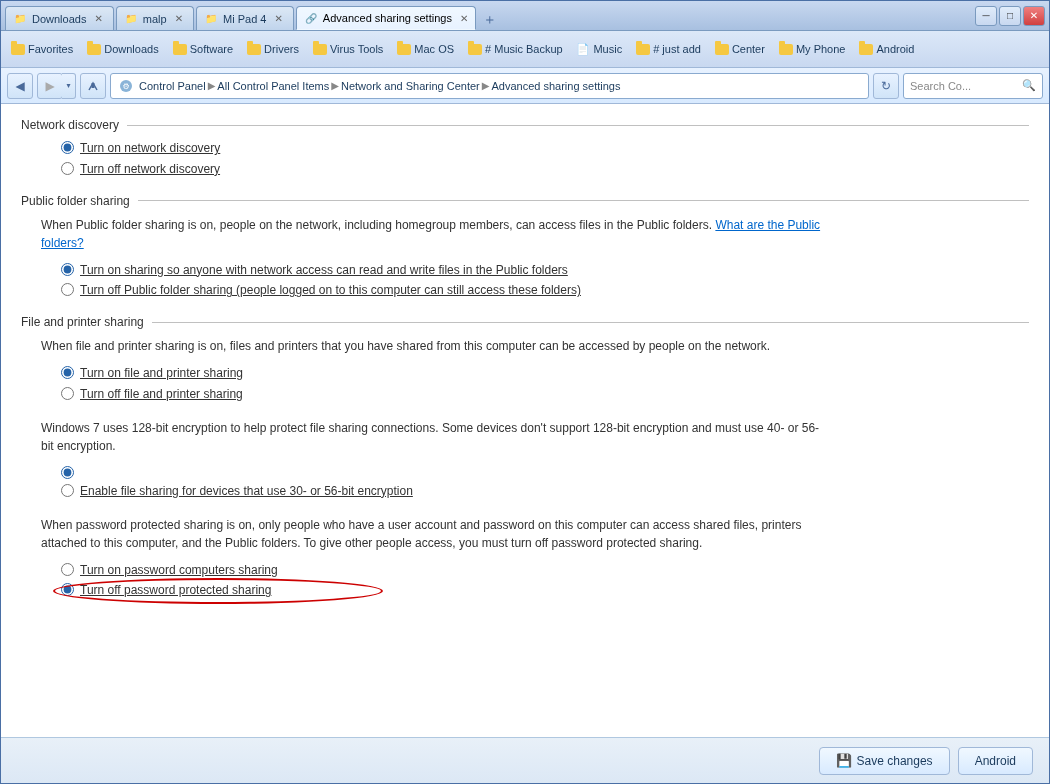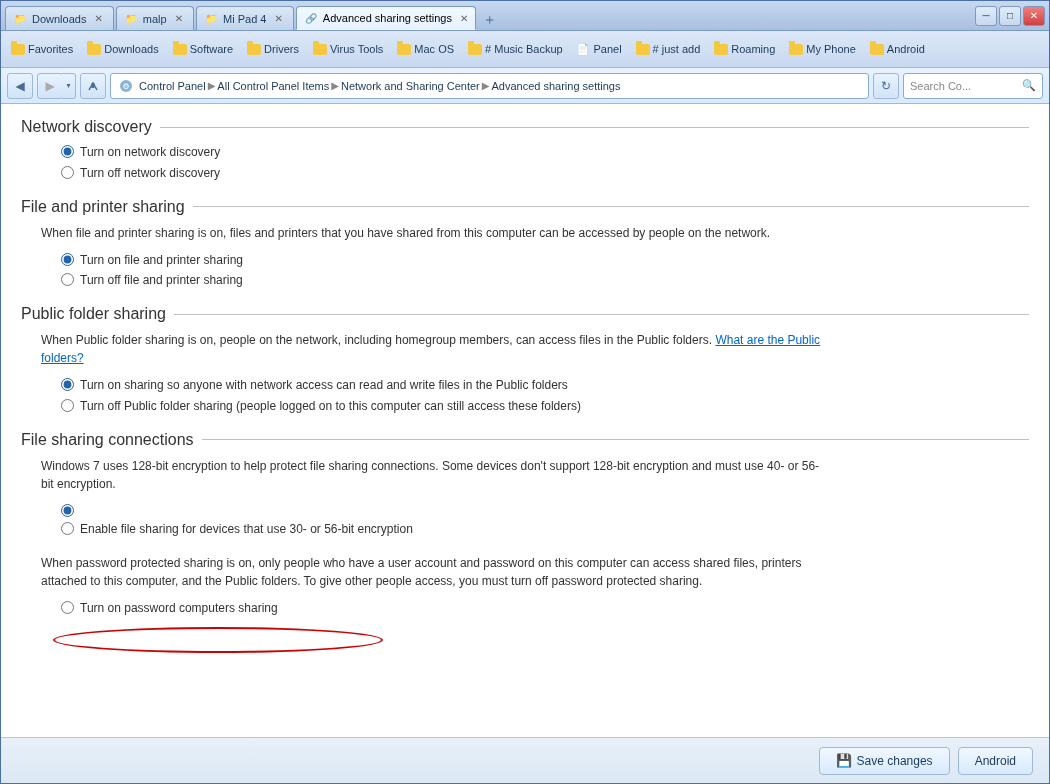--- a/index.html
+++ b/index.html
@@ -275,21 +275,21 @@
       margin-bottom: 16px;
     }
 
     .section-header {
       display: flex;
       align-items: center;
       margin-bottom: 8px;
       margin-top: 4px;
     }
     .section-title {
-      font-size: 16px;
+      font-size: 12px;
       color: #333;
       white-space: nowrap;
       margin-right: 8px;
     }
     .section-line {
       flex: 1;
       height: 1px;
       background: #c0c0c0;
     }
 
@@ -313,20 +313,21 @@
       margin-bottom: 4px;
     }
     .radio-item {
       display: flex;
       align-items: flex-start;
       margin-bottom: 4px;
       font-size: 12px;
       color: #333;
       gap: 6px;
       cursor: pointer;
+      text-decoration: underline;
     }
     .radio-item input[type="radio"] {
       margin-top: 1px;
       flex-shrink: 0;
       accent-color: #2563a8;
     }
     .radio-label { line-height: 1.4; }
 
     
     .bottom-bar {
@@ -420,29 +421,29 @@
     <div class="bookmark-item">
       <span class="bookmark-folder-icon"></span>
       <span>Mac OS</span>
     </div>
     <div class="bookmark-item">
       <span class="bookmark-folder-icon"></span>
       <span># Music Backup</span>
     </div>
     <div class="bookmark-item">
       <span style="font-size:11px;margin-right:3px;">📄</span>
-      <span>Panel</span>
+      <span>Music</span>
     </div>
     <div class="bookmark-item">
       <span class="bookmark-folder-icon"></span>
       <span># just add</span>
     </div>
     <div class="bookmark-item">
       <span class="bookmark-folder-icon"></span>
-      <span>Roaming</span>
+      <span>Center</span>
     </div>
     <div class="bookmark-item">
       <span class="bookmark-folder-icon"></span>
       <span>My Phone</span>
     </div>
     <div class="bookmark-item">
       <span class="bookmark-folder-icon"></span>
       <span>Android</span>
     </div>
   </div>
@@ -494,38 +495,20 @@
           </label>
           <label class="radio-item">
             <input type="radio" name="nd" style="">
             <span class="radio-label">Turn off network discovery</span>
           </label>
         </div>
       </div>
 
       <div class="section">
         <div class="section-header">
-          <span class="section-title">File and printer sharing</span>
-          <div class="section-line"></div>
-        </div>
-        <div class="section-desc">When file and printer sharing is on, files and printers that you have shared from this computer can be accessed by people on the network.</div>
-        <div class="radio-group">
-          <label class="radio-item">
-            <input type="radio" name="fps" checked="" style="">
-            <span class="radio-label">Turn on file and printer sharing</span>
-          </label>
-          <label class="radio-item">
-            <input type="radio" name="fps" style="">
-            <span class="radio-label">Turn off file and printer sharing</span>
-          </label>
-        </div>
-      </div>
-
-      <div class="section">
-        <div class="section-header">
           <span class="section-title">Public folder sharing</span>
           <div class="section-line"></div>
         </div>
         <div class="section-desc">
           <span>When Public folder sharing is on, people on the network, including homegroup members, can access files in the Public folders.</span>
           <span> </span>
           <a>What are the Public folders?</a>
         </div>
         <div class="radio-group">
           <label class="radio-item">
@@ -534,43 +517,61 @@
           </label>
           <label class="radio-item">
             <input type="radio" name="pfs" style="">
             <span class="radio-label">Turn off Public folder sharing (people logged on to this computer can still access these folders)</span>
           </label>
         </div>
       </div>
 
       <div class="section">
         <div class="section-header">
-          <span class="section-title">File sharing connections</span>
+          <span class="section-title">File and printer sharing</span>
           <div class="section-line"></div>
         </div>
+        <div class="section-desc">When file and printer sharing is on, files and printers that you have shared from this computer can be accessed by people on the network.</div>
+        <div class="radio-group">
+          <label class="radio-item">
+            <input type="radio" name="fps" checked="" style="">
+            <span class="radio-label">Turn on file and printer sharing</span>
+          </label>
+          <label class="radio-item">
+            <input type="radio" name="fps" style="">
+            <span class="radio-label">Turn off file and printer sharing</span>
+          </label>
+        </div>
+      </div>
+
+      <div class="section">
         <div class="section-desc">Windows 7 uses 128-bit encryption to help protect file sharing connections. Some devices don't support 128-bit encryption and must use 40- or 56-bit encryption.</div>
         <div class="radio-group">
           <label class="radio-item">
             <input type="radio" name="fsc" checked="" style="">
           </label>
           <label class="radio-item">
             <input type="radio" name="fsc" style="">
             <span class="radio-label">Enable file sharing for devices that use 30- or 56-bit encryption</span>
           </label>
         </div>
       </div>
 
       <div class="section password-section-wrapper">
         <div class="section-desc">When password protected sharing is on, only people who have a user account and password on this computer can access shared files, printers attached to this computer, and the Public folders. To give other people access, you must turn off password protected sharing.</div>
         <div class="radio-group">
           <label class="radio-item">
             <input type="radio" name="pps" style="">
             <span class="radio-label">Turn on password computers sharing</span>
           </label>
           <div style="position:relative;display:inline-block;">
+            <label class="radio-item">
+              <input type="radio" name="pps" checked="" style="">
+              <span class="radio-label">Turn off password protected sharing</span>
+            </label>
             <div style="
               position:absolute;
               top:-4px; left:-8px;
               width:330px; height:26px;
               border: 2px solid #cc0000;
               border-radius: 50%;
               pointer-events:none;
             "></div>
           </div>
         </div>

